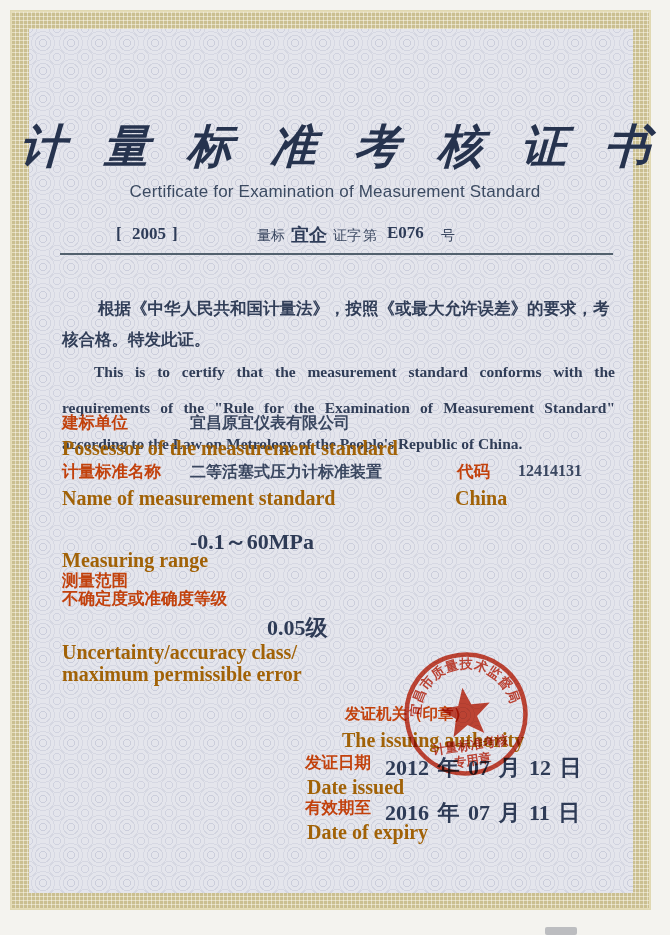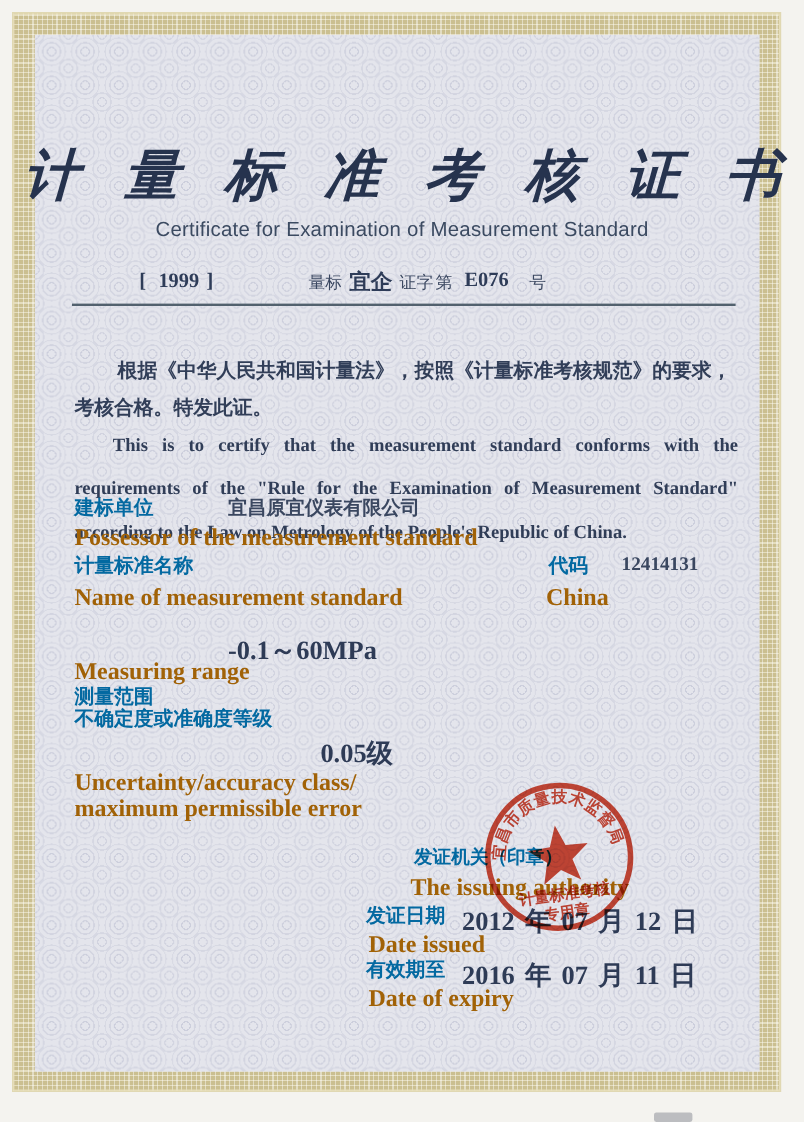--- a/index.html
+++ b/index.html
@@ -45,21 +45,21 @@
   .para-cn{
     position:absolute;left:62px;top:276px;width:548px;
     font-size:16.5px;font-weight:600;line-height:31px;
     text-indent:36px;color:#313e58;white-space:normal;
   }
   .para-en{
     position:absolute;left:62px;top:338px;width:553px;
     font-size:15.5px;font-weight:600;line-height:36px;
     text-indent:32px;text-align:justify;color:#303d57;white-space:normal;
   }
-  .lbl-cn{font-size:16.5px;font-weight:700;color:#0369a1;text-align:center;}
+  .lbl-cn{font-size:16.5px;font-weight:700;color:#c2410c;text-align:center;}
   .lbl-en{font-size:20px;font-weight:700;color:#a16207;}
   .val{font-size:16px;font-weight:600;color:#3a4760;}
   .val-b{font-size:22px;font-weight:700;color:#2e3b56;word-spacing:3px;}
   .seal{
     position:absolute;left:401px;top:649px;width:130px;height:130px;
     transform:rotate(-8deg);mix-blend-mode:multiply;opacity:.92;
   }
   .smudge{
     position:absolute;left:545px;top:927px;width:32px;height:8px;
     background:rgba(120,125,135,.45);border-radius:2px;
@@ -69,39 +69,40 @@
 <body>
 
 <div class="page">
   <div class="border-band"></div>
   <div class="inner-bg"></div>
 
   <div class="abs title-cn">计 量 标 准 考 核 证 书</div>
   <div class="abs title-en">Certificate for Examination of Measurement Standard</div>
 
   <span class="abs num-lg" style="left:116px;top:224px;">[</span>
-  <span class="abs num-lg" style="left:132px;top:224px;">1999</span>
+  <span class="abs num-lg" style="left:132px;top:224px;">2005</span>
   <span class="abs num-lg" style="left:172px;top:224px;">]</span>
   <span class="abs num-sm" style="left:257px;top:227px;">量标</span>
   <span class="abs num-lg" style="left:291px;top:223px;font-size:18px;">宜企</span>
   <span class="abs num-sm" style="left:333px;top:227px;">证字</span>
   <span class="abs num-sm" style="left:363px;top:227px;">第</span>
   <span class="abs num-lg" style="left:387px;top:223px;">E076</span>
   <span class="abs num-sm" style="left:441px;top:227px;">号</span>
 
   <div class="rule"></div>
 
-  <p class="para-cn">根据《中华人民共和国计量法》，按照《计量标准考核规范》的要求，考核合格。特发此证。</p>
+  <p class="para-cn">根据《中华人民共和国计量法》，按照《或最大允许误差》的要求，考核合格。特发此证。</p>
   <p class="para-en">This is to certify that the measurement standard conforms with the requirements of the "Rule for the Examination of Measurement  Standard" according to the Law on Metrology of the People's Republic of China.</p>
 
   <span class="abs lbl-cn" style="left:62px;top:412px;">建标单位</span>
   <span class="abs val" style="left:190px;top:413px;">宜昌原宜仪表有限公司</span>
   <span class="abs lbl-en" style="left:62px;top:437px;">Possessor of the measurement standard</span>
 
   <span class="abs lbl-cn" style="left:62px;top:461px;">计量标准名称</span>
+  <span class="abs val" style="left:190px;top:462px;">二等活塞式压力计标准装置</span>
   <span class="abs lbl-cn" style="left:457px;top:461px;">代码</span>
   <span class="abs val" style="left:518px;top:462px;">12414131</span>
   <span class="abs lbl-en" style="left:62px;top:487px;">Name of measurement standard</span>
   <span class="abs lbl-en" style="left:455px;top:487px;">China</span>
 
   <span class="abs lbl-cn" style="left:62px;top:524px;margin-top:46px;">测量范围</span>
   <span class="abs val-b" style="left:190px;top:527px;">-0.1～60MPa</span>
   <span class="abs lbl-en" style="left:62px;top:549px;">Measuring range</span>
 
   <span class="abs lbl-cn" style="left:62px;top:588px;">不确定度或准确度等级</span>

